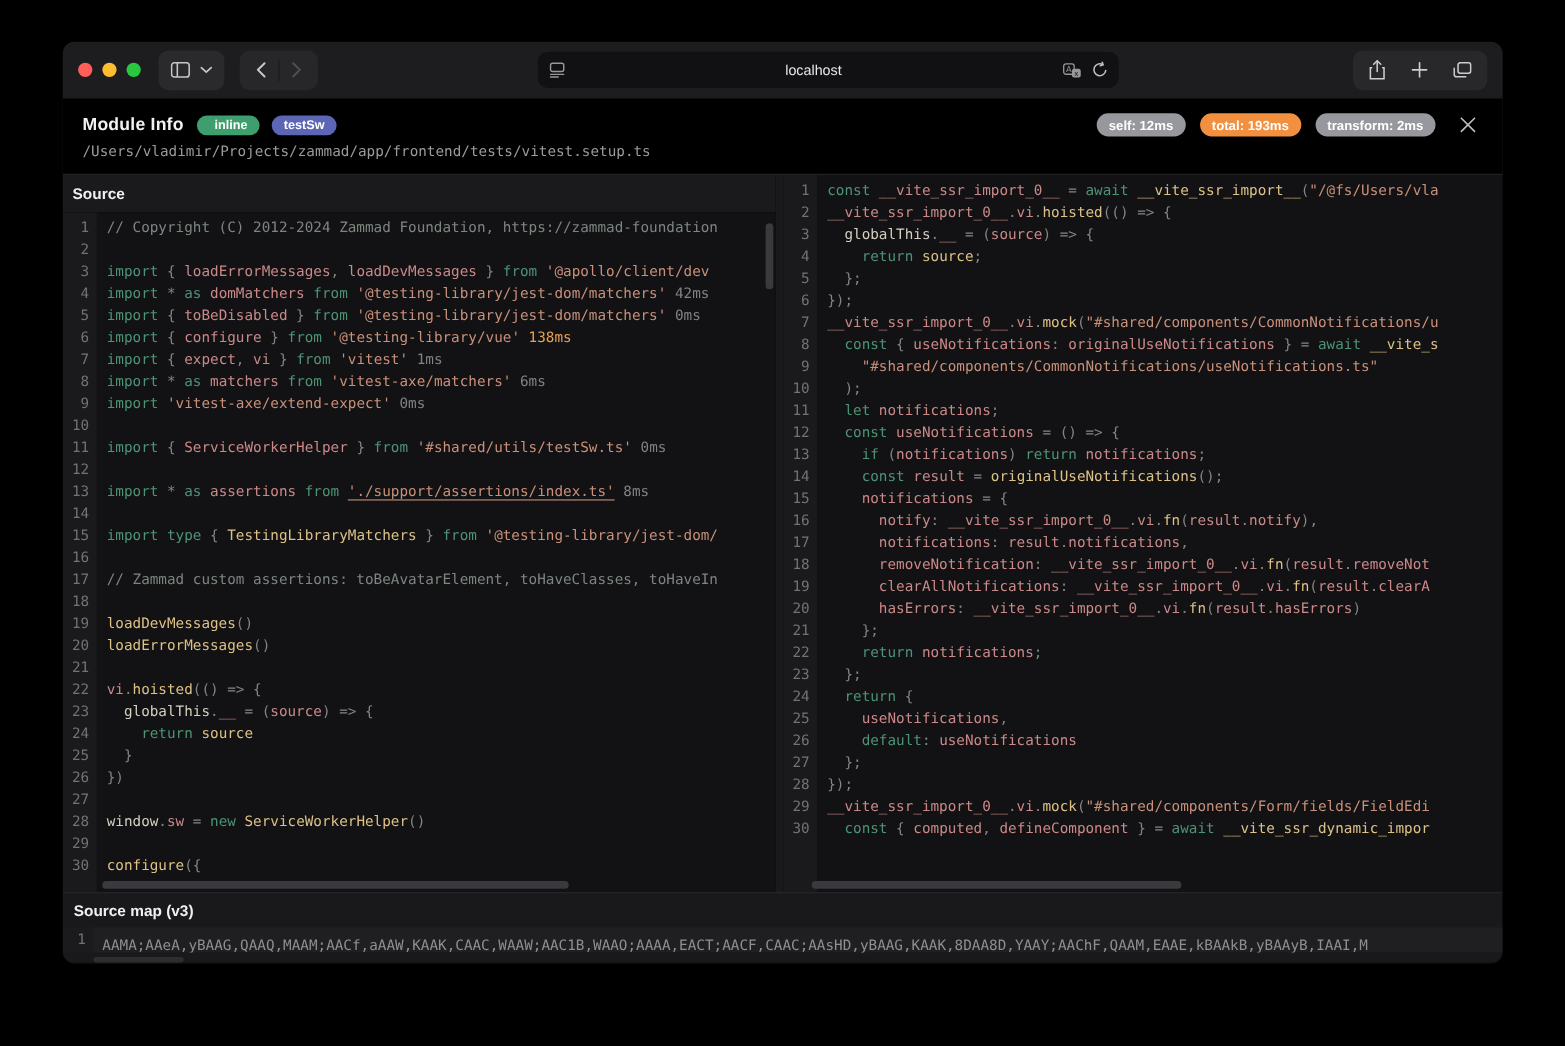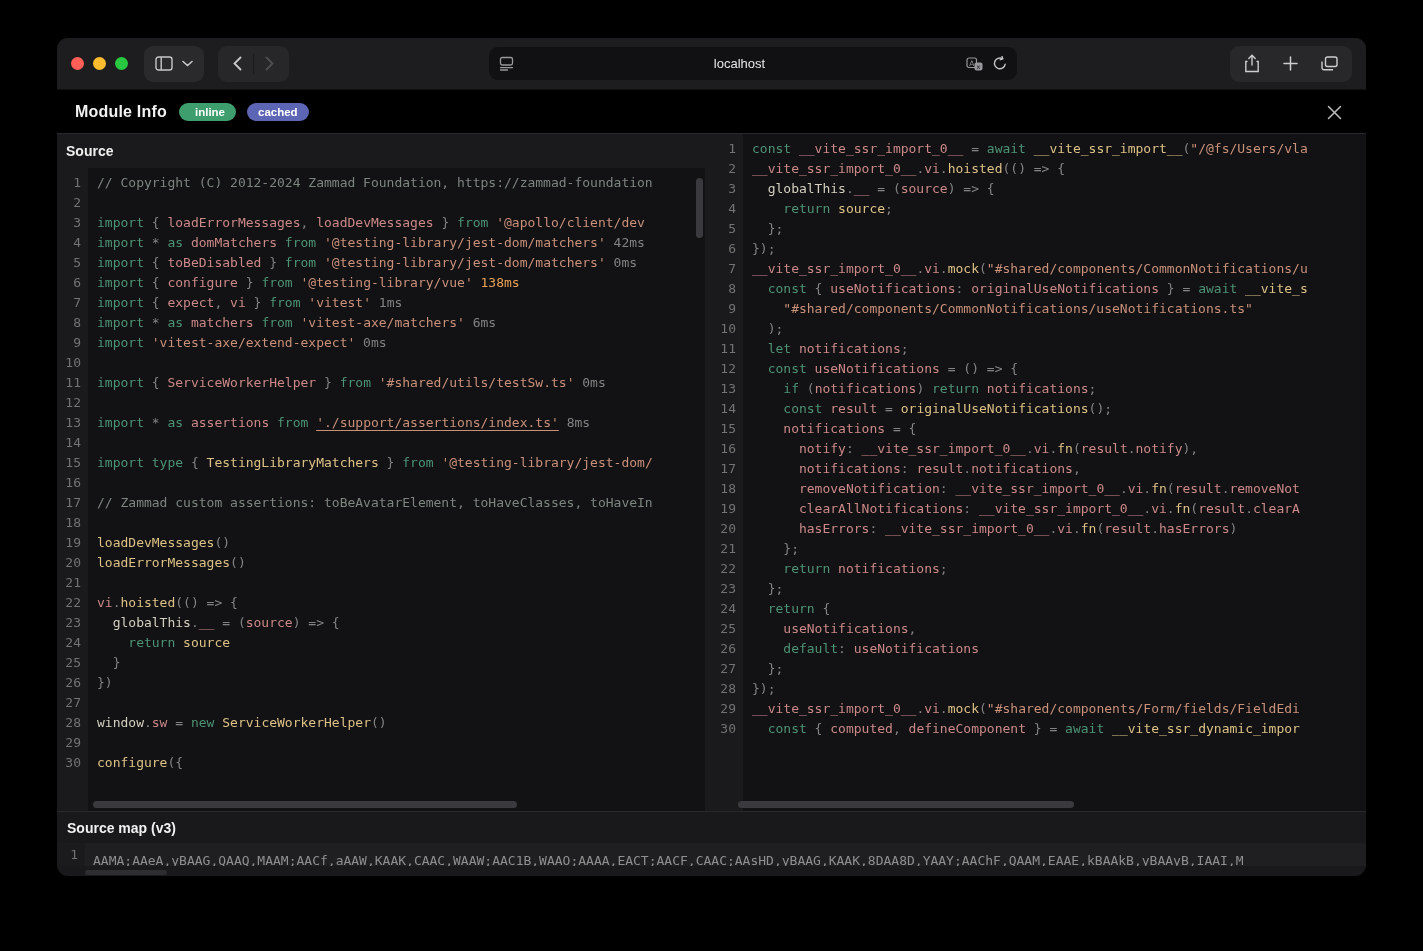--- a/index.html
+++ b/index.html
@@ -156,30 +156,36 @@
         </span>
       </div>
     </div>
 
     <div class="page">
       <div class="module-header">
         <div class="mh-row1">
           <span class="page-title">Module Info</span>
           <span class="badges">
               <span class="badge" style="background: rgb(63, 158, 109); padding-left: 16px;">inline</span>
-              <span class="badge" style="background: rgb(92, 102, 180);">cached</span>
+              <span class="badge" style="background: rgb(92, 102, 180);">testSw</span>
             </span>
           <span class="mh-spacer"></span>
+          <span class="timings">
+              <span class="timing" style="background: rgb(151, 151, 158);">self: 12ms</span>
+              <span class="timing" style="background: rgb(242, 144, 64);">total: 193ms</span>
+              <span class="timing" style="background: rgb(151, 151, 158);">transform: 2ms</span>
+            </span>
           <span class="icon close-btn">
             <svg width="15" height="15" viewBox="0 0 15 15" stroke="#bdbdbf" stroke-width="1.5" stroke-linecap="round">
               <line x1="1.5" y1="1.5" x2="13.5" y2="13.5"></line>
                 <line x1="13.5" y1="1.5" x2="1.5" y2="13.5"></line>
             </svg>
           </span>
         </div>
+        <div class="file-path">/Users/vladimir/Projects/zammad/app/frontend/tests/vitest.setup.ts</div>
       </div>
 
       <div class="panes">
         <section class="pane pane-left">
           <div class="pane-header">Source</div>
           <div class="code">
             <div class="hscroll" style="left:36px; width:424px;"></div>
             <div class="vscroll" style="top:10px; height:60px;"></div>
           <div class="cl">
                 <span class="ln">1</span>

